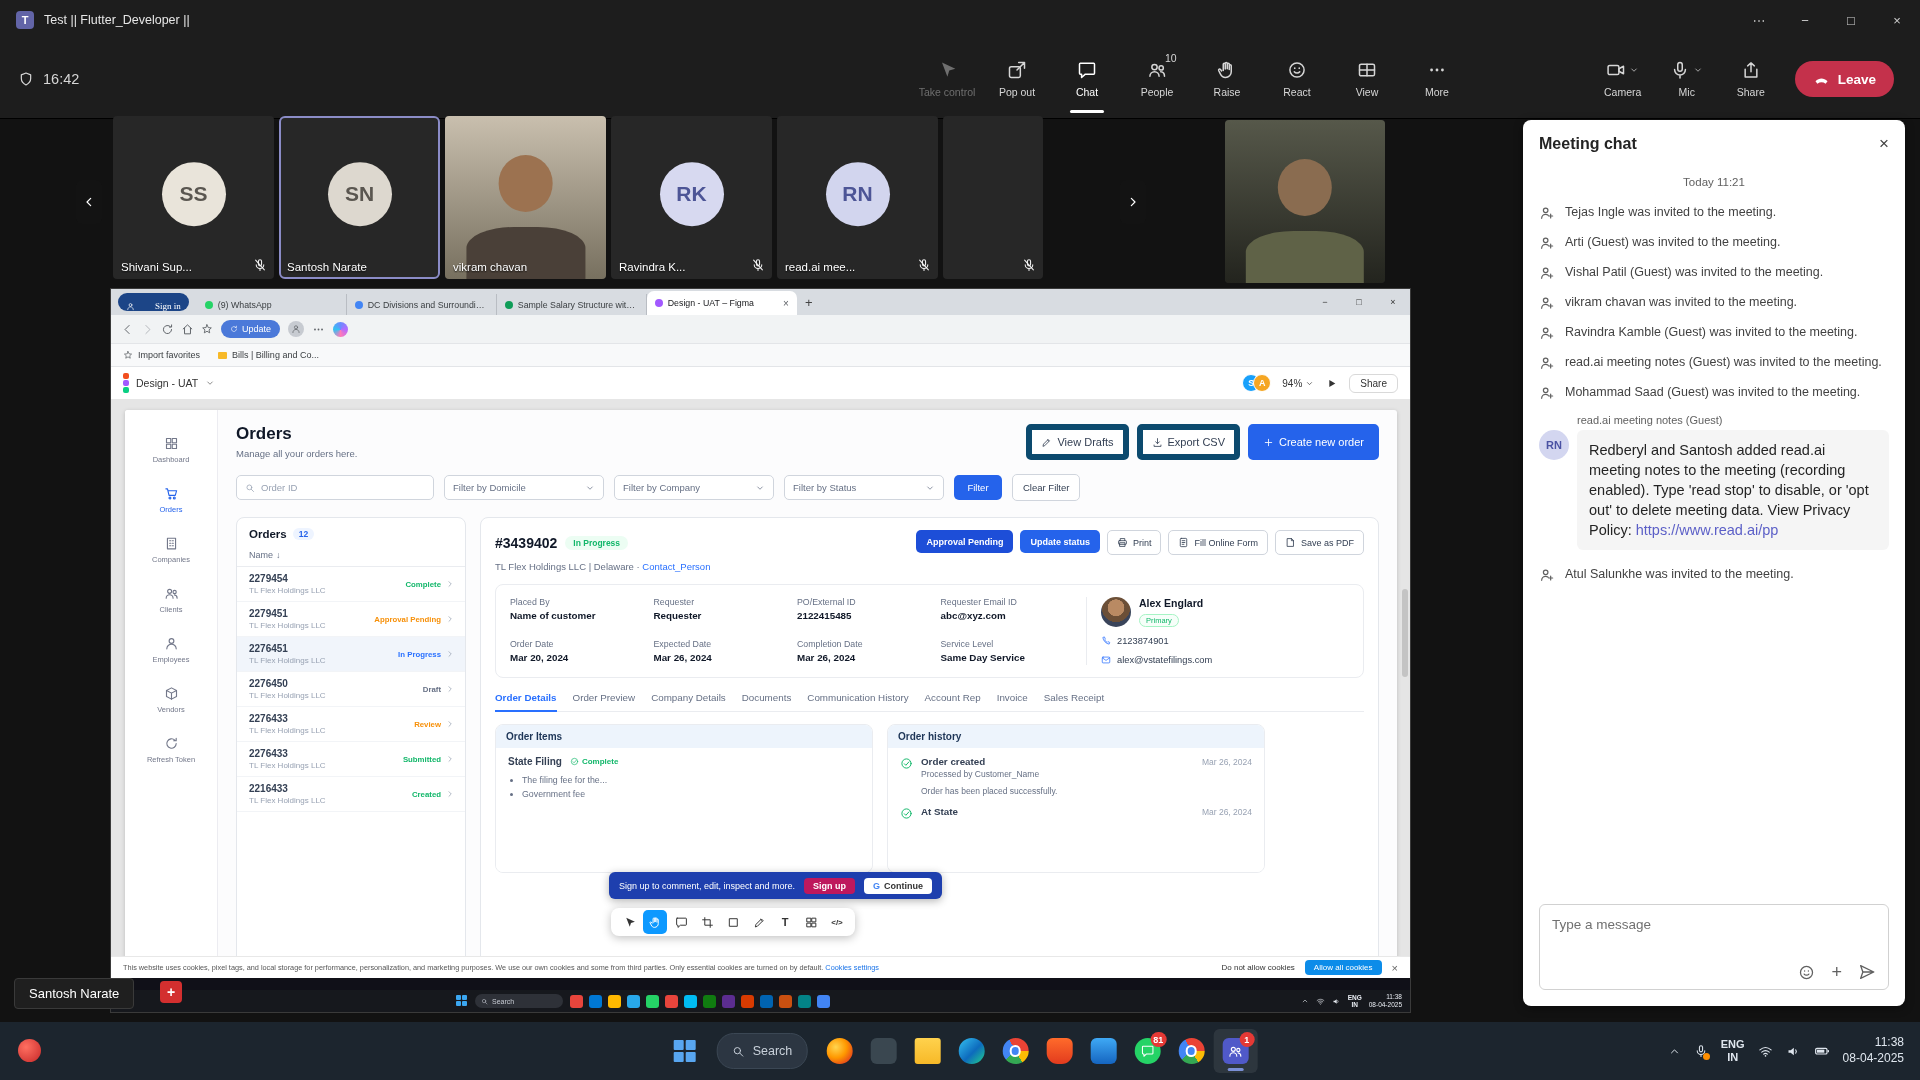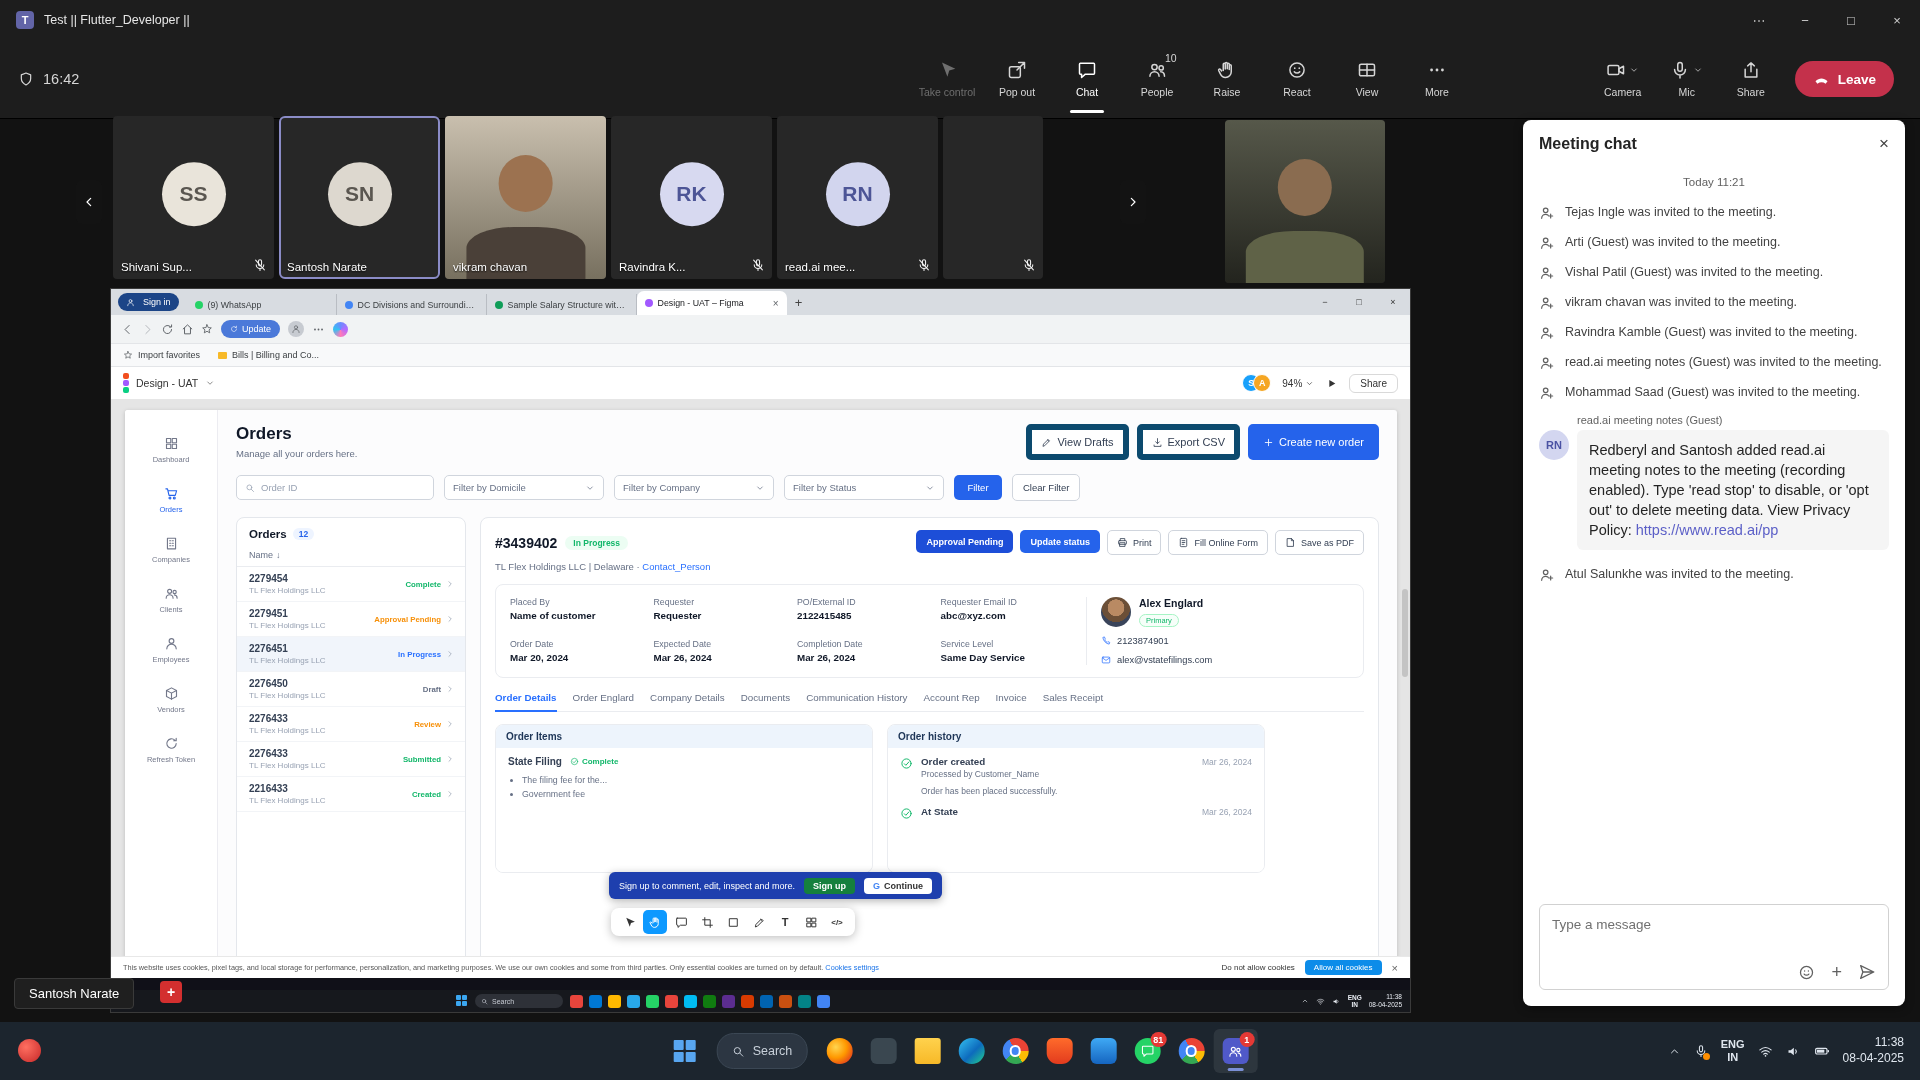--- a/index.html
+++ b/index.html
@@ -51,21 +51,21 @@
   .photo.cool{background:linear-gradient(180deg,#56584a,#23241e);}
   .photo.cool .ph-head{background:#8a6c50;}
   .photo.cool .ph-body{background:#5f6247;}
   .ph-head{position:absolute;top:24%;left:50%;transform:translateX(-50%);width:34%;height:35%;border-radius:50%;}
   .ph-body{position:absolute;bottom:0;left:50%;transform:translateX(-50%);width:74%;height:32%;border-radius:40% 40% 0 0;}
 
   
   .shared{position:absolute;top:288px;left:110px;width:1301px;height:725px;background:#0b0b0b;display:flex;flex-direction:column;border:1px solid #3a3a3a;box-sizing:border-box;z-index:1;}
   
   .br-tabs{height:26px;background:#d8dce1;display:flex;align-items:center;padding-left:7px;flex:0 0 auto;}
-  .br-profile{height:18px;border-radius:9px;background:#1c4587;color:#fff;font-size:9px;display:flex;align-items:center;gap:8px;padding:0 8px;cursor:pointer;}
+  .br-profile{height:18px;border-radius:9px;background:#1c4587;color:#fff;font-size:9px;display:flex;align-items:flex-end;gap:20px;padding:0 8px;cursor:pointer;font-family:Liberation Serif, serif;}
   .tabstrip{display:flex;height:26px;align-items:flex-end;margin-left:8px;}
   .tab{width:150px;height:21px;display:flex;align-items:center;gap:5px;padding:0 8px;font-size:8.8px;color:#3c4043;border-right:1px solid #b9bdc3;box-sizing:border-box;cursor:pointer;}
   .tab .ttl{white-space:nowrap;overflow:hidden;text-overflow:ellipsis;}
   .tab .fav{width:8px;height:8px;border-radius:50%;flex:0 0 auto;}
   .tab.active{background:#fff;border-radius:7px 7px 0 0;height:24px;border-right:none;color:#202124;}
   .tab .tclose{margin-left:auto;font-size:10px;color:#5f6368;}
   .br-newtab{width:24px;text-align:center;font-size:13px;color:#444;cursor:pointer;}
   .br-winctrl{margin-left:auto;display:flex;height:26px;}
   .br-winctrl span{width:34px;display:flex;align-items:center;justify-content:center;font-size:9px;color:#333;cursor:pointer;}
   
@@ -159,21 +159,21 @@
   .h-ic{color:#12b76a;margin-top:1px;display:inline-flex;}
   .h-main{flex:1;}
   .h-row{display:flex;align-items:baseline;}
   .h-t{font-size:9.8px;font-weight:700;color:#344054;}
   .h-d{margin-left:auto;font-size:8.5px;color:#98a2b3;}
   .h-s{font-size:8.5px;color:#667085;margin-top:2px;}
   .h-n{font-size:8.5px;color:#667085;margin:7px 0 10px 21px;}
   
   .signup-banner{position:absolute;left:498px;top:472px;height:27px;background:#1e3fae;border-radius:6px;display:flex;align-items:center;gap:9px;padding:0 10px;box-shadow:0 2px 8px rgba(0,0,0,.3);z-index:6;}
   .sb-text{color:#fff;font-size:9px;white-space:nowrap;}
-  .sb-signup{background:#15803d;color:#fff;font-size:9px;padding:3px 9px;border-radius:4px;font-weight:700;cursor:pointer;}
+  .sb-signup{background:#be185d;color:#fff;font-size:9px;padding:3px 9px;border-radius:4px;font-weight:700;cursor:pointer;}
   .sb-cont{background:#fff;color:#333;font-size:9px;padding:3px 9px;border-radius:4px;display:flex;gap:4px;font-weight:700;align-items:center;cursor:pointer;}
   .gG{color:#4285f4;font-weight:800;}
   .fig-tools{position:absolute;left:500px;top:508px;height:28px;background:#fff;border-radius:8px;box-shadow:0 2px 10px rgba(0,0,0,.25);display:flex;align-items:center;padding:0 6px;gap:2px;z-index:6;}
   .ft{width:24px;height:24px;border-radius:5px;display:flex;align-items:center;justify-content:center;color:#333;cursor:pointer;}
   .ft.on{background:#0d99ff;color:#fff;}
   .cookie-bar{position:absolute;left:0;right:0;bottom:0;height:21px;background:#fff;border-top:1px solid #e8e8e8;display:flex;align-items:center;padding:0 12px;gap:10px;z-index:7;}
   .ck-text{flex:1;font-size:7.3px;color:#555;white-space:nowrap;overflow:hidden;text-overflow:ellipsis;}
   .ck-text a{color:#1a73e8;text-decoration:none;}
   .ck-deny{font-size:8px;color:#333;white-space:nowrap;cursor:pointer;}
   .ck-allow{background:#0c8ce9;color:#fff;font-size:8px;padding:3px 9px;border-radius:4px;white-space:nowrap;cursor:pointer;}
@@ -982,21 +982,21 @@
                           <rect x="3" y="5" width="18" height="14" rx="2"></rect>
                           <path d="M3.5 7l8.5 6 8.5-6"></path>
                         </svg>
                       </span>
                     <span>alex@vstatefilings.com</span>
                   </div>
                 </div>
               </div>
               <div class="det-tabs" id="detTabs">
                   <div class="dtab on">Order Details</div>
-                  <div class="dtab">Order Englard</div>
+                  <div class="dtab">Order Preview</div>
                   <div class="dtab">Company Details</div>
                   <div class="dtab">Documents</div>
                   <div class="dtab">Communication History</div>
                   <div class="dtab">Account Rep</div>
                   <div class="dtab">Invoice</div>
                   <div class="dtab">Sales Receipt</div>
                 </div>
               <div class="det-cards">
                 <div class="dcard">
                   <div class="dc-head">Order Items</div>

